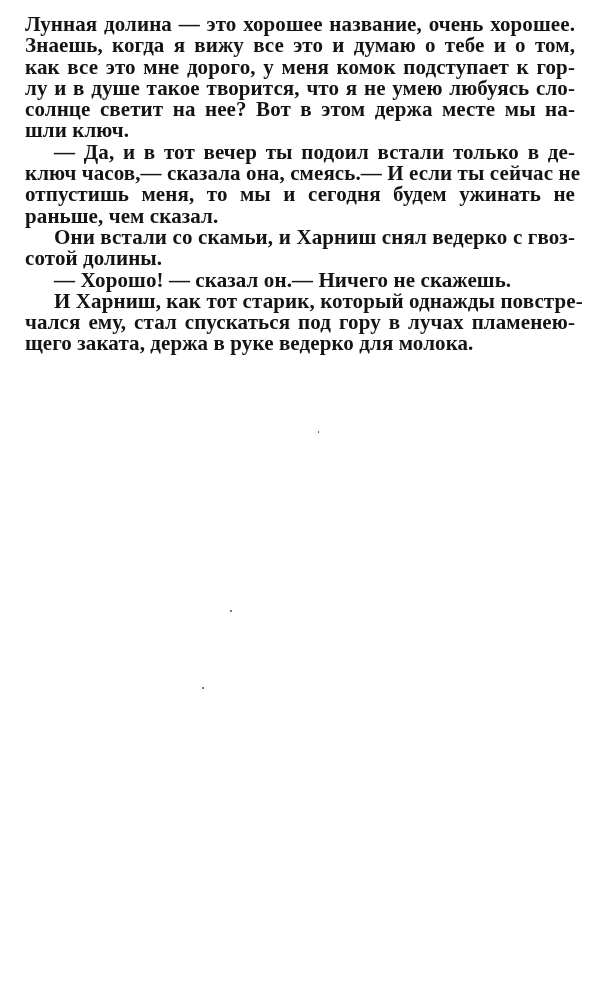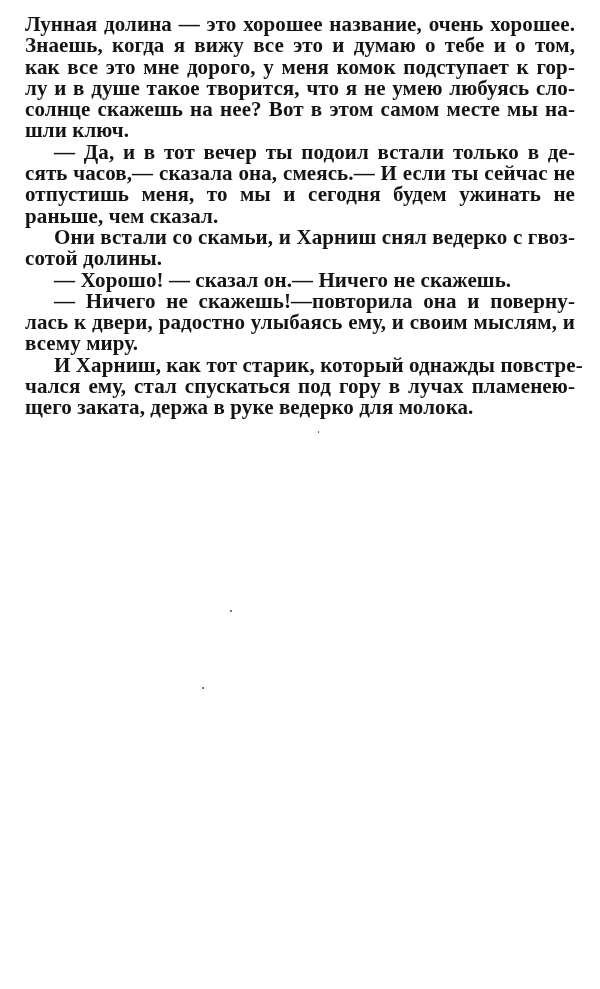--- a/index.html
+++ b/index.html
@@ -49,45 +49,40 @@
 </head>
 <body>
 
 <div class="page">
 
   <div>
     <span class="line">Лунная долина — это хорошее название, очень хорошее.</span>
     <span class="line">Знаешь, когда я вижу все это и думаю о тебе и о том,</span>
     <span class="line">как все это мне дорого, у меня комок подступает к гор-</span>
     <span class="line">лу и в душе такое творится, что я не умею любуясь сло-</span>
-    <span class="line">солнце скажешь на нее? Вот в этом самом месте мы на-</span>
+    <span class="line">солнце светит на нее? Вот в этом держа месте мы на-</span>
     <span class="line last">шли ключ.</span>
   </div>
 
   <div>
     <span class="line indent">— Да, и в тот вечер ты подоил встали только в де-</span>
-    <span class="line">сять часов,— сказала она, смеясь.— И если ты сейчас не</span>
+    <span class="line">ключ часов,— сказала она, смеясь.— И если ты сейчас не</span>
     <span class="line">отпустишь меня, то мы и сегодня будем ужинать не</span>
     <span class="line last">раньше, чем сказал.</span>
   </div>
 
   <div>
     <span class="line indent">Они встали со скамьи, и Харниш снял ведерко с гвоз-</span>
     <span class="line last">сотой долины.</span>
   </div>
 
   <div>
     <span class="line indent last">— Хорошо! — сказал он.— Ничего не скажешь.</span>
   </div>
 
-  <div>
-    <span class="line indent">— Ничего не скажешь!—повторила она и поверну-</span>
-    <span class="line">лась к двери, радостно улыбаясь ему, и своим мыслям, и</span>
-    <span class="line last">всему миру.</span>
-  </div>
 
   <div>
     <span class="line indent">И Харниш, как тот старик, который однажды повстре-</span>
     <span class="line">чался ему, стал спускаться под гору в лучах пламенею-</span>
     <span class="line last">щего заката, держа в руке ведерко для молока.</span>
   </div>
 </div>
 
 <div class="speck" style="left:230px; top:610px;"></div>
 <div class="speck" style="left:202px; top:687px;"></div>

